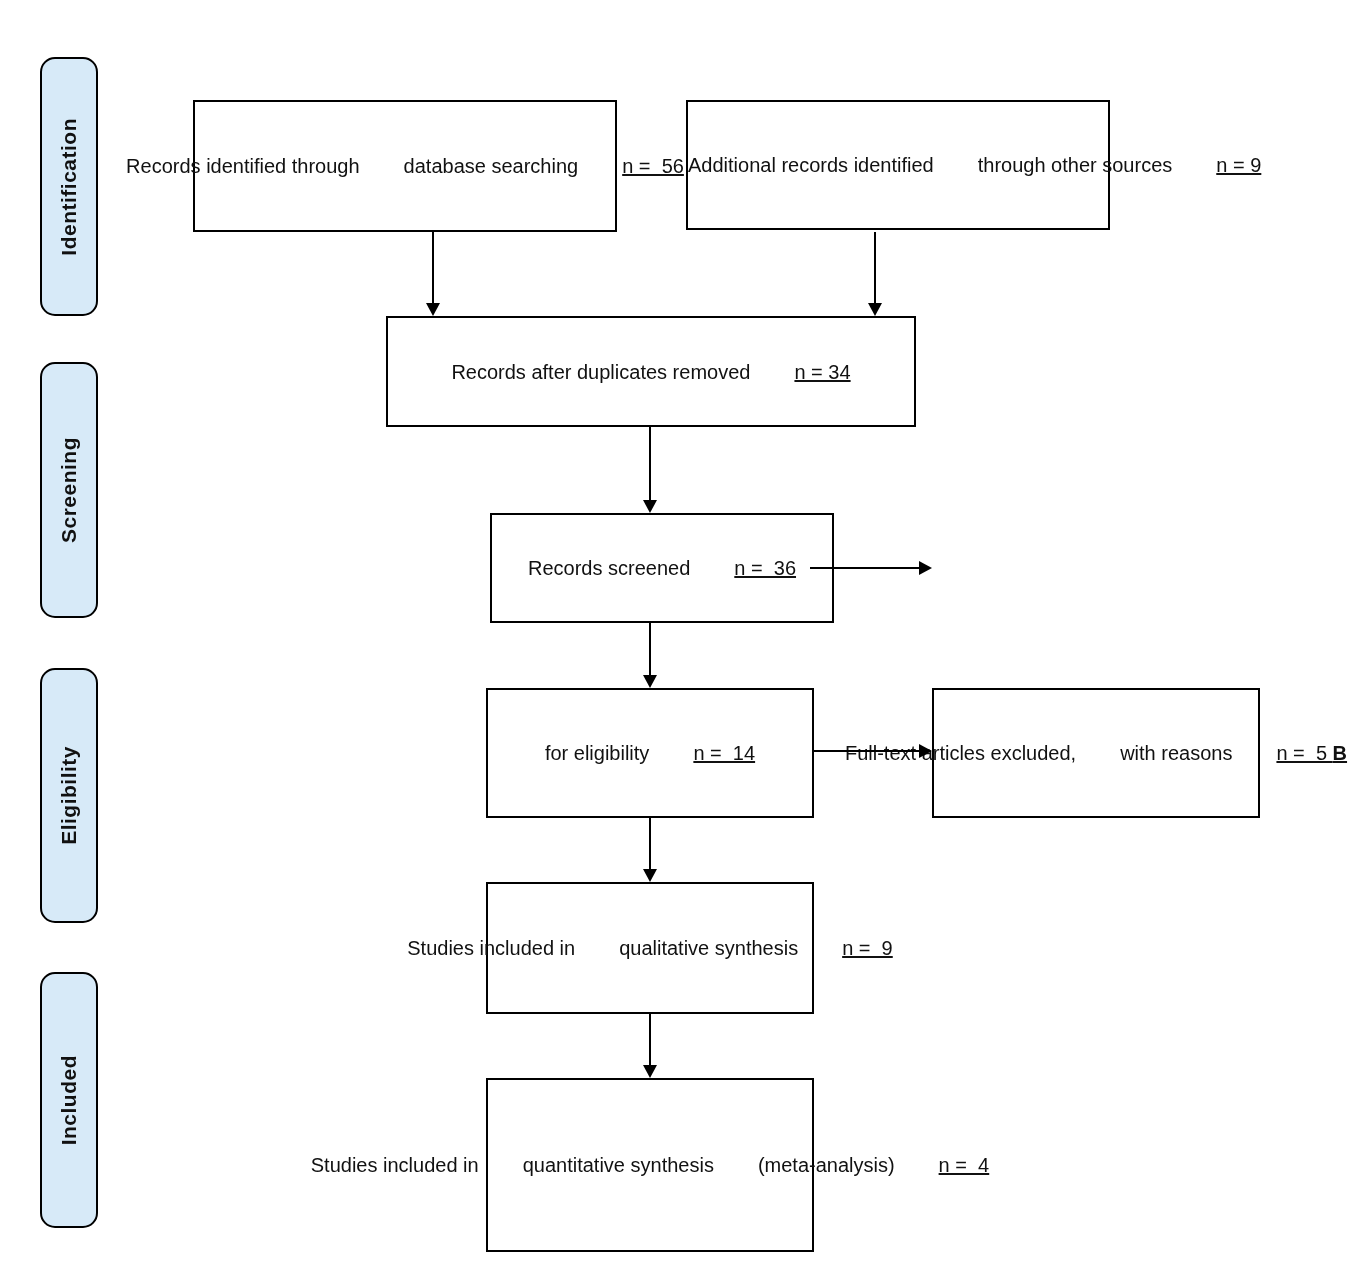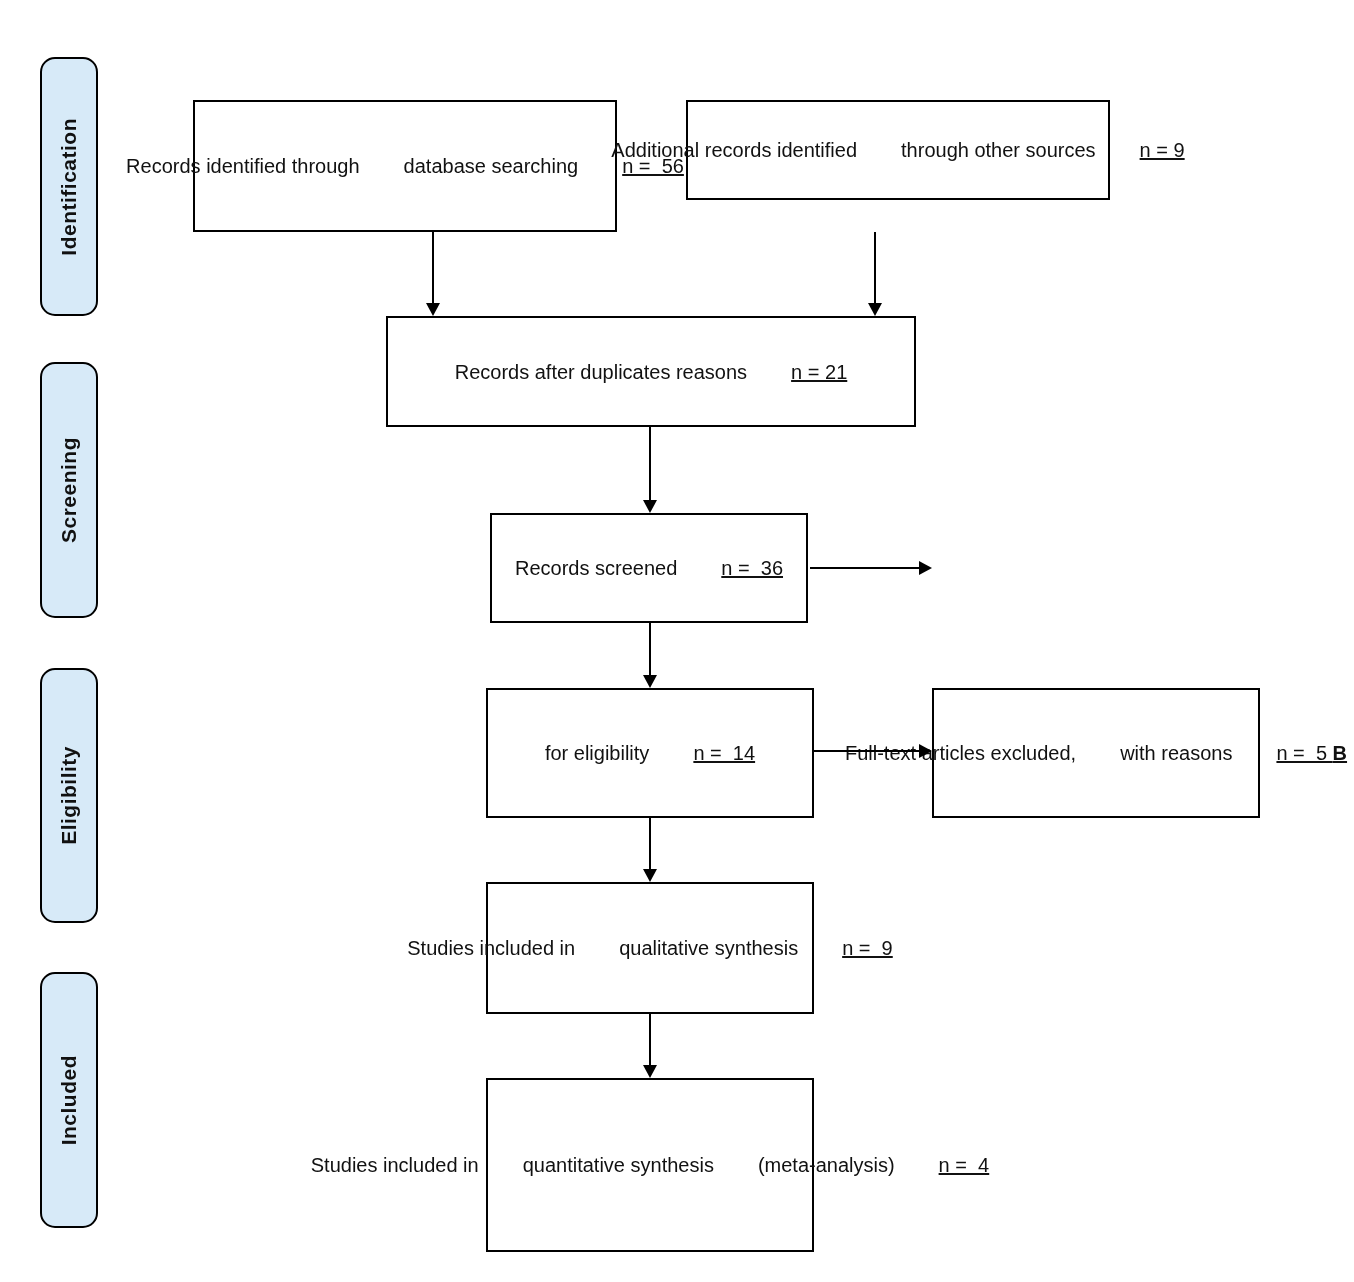--- a/index.html
+++ b/index.html
@@ -77,32 +77,32 @@
   </div>
   <div class="stage" style="top:972px;height:256px;">
     <span class="stage-label">Included</span>
   </div>
 
   <div class="box" style="left:193px;top:100px;width:424px;height:132px;">
     <div class="line">Records identified through</div>
     <div class="line">database searching</div>
     <div class="line count">n =  56</div>
   </div>
-  <div class="box" style="left:686px;top:100px;width:424px;height:100px;">
+  <div class="box" style="left:686px;top:100px;width:424px;height:130px;justify-content:space-between;">
     <div class="line">Additional records identified</div>
     <div class="line">through other sources</div>
     <div class="line count">n = 9</div>
   </div>
 
   <div class="box" style="left:386px;top:316px;width:530px;height:111px;">
-    <div class="line">Records after duplicates reasons</div>
-    <div class="line count">n = 21</div>
+    <div class="line">Records after duplicates removed</div>
+    <div class="line count">n = 34</div>
   </div>
 
-  <div class="box" style="left:490px;top:513px;width:318px;height:110px;">
+  <div class="box" style="left:490px;top:513px;width:344px;height:110px;">
     <div class="line">Records screened</div>
     <div class="line count">n =  36</div>
   </div>
 
   <div class="box" style="left:486px;top:688px;width:328px;height:130px;">
     <div class="line">for eligibility</div>
     <div class="line count">n =  14</div>
   </div>
   <div class="box" style="left:932px;top:688px;width:328px;height:130px;">
     <div class="line">Full-text articles excluded,</div>

